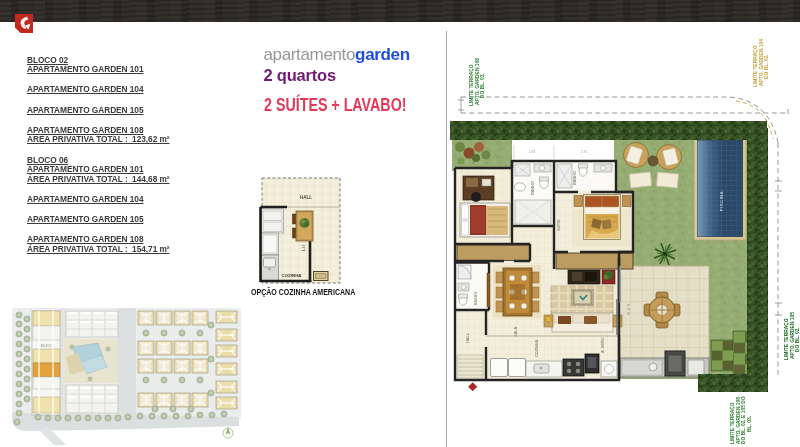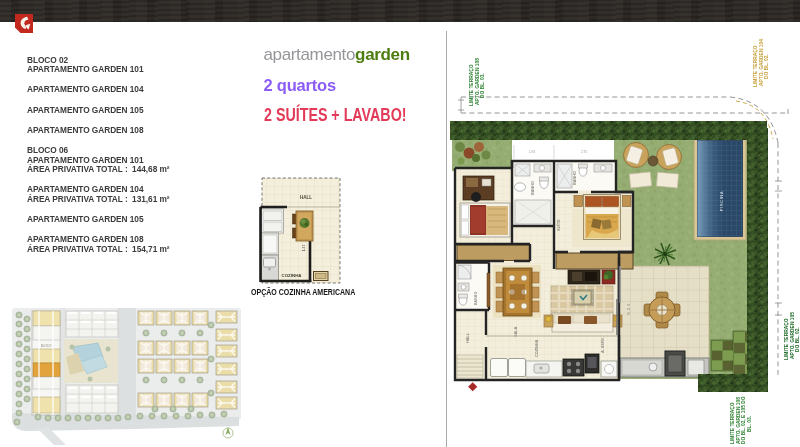--- a/index.html
+++ b/index.html
@@ -1,26 +1,26 @@
 <!DOCTYPE html>
 <html><head>
 <meta charset="utf-8">
 <style>
 html,body{margin:0;padding:0;}
 body{width:800px;height:447px;background:#fff;font-family:"Liberation Sans",sans-serif;overflow:hidden;position:relative;}
 .abs{position:absolute;}
 #hdr{left:0;top:0;width:800px;height:22px;background:#2f2c29;
  background-image:repeating-linear-gradient(90deg,rgba(62,56,50,.22) 0 11px,rgba(22,19,17,.22) 11px 19px,rgba(48,44,40,.18) 19px 34px),repeating-linear-gradient(178deg,rgba(0,0,0,.18) 0 2px,rgba(82,74,66,.10) 2px 5px);}
 #list{left:27px;top:55.5px;width:240px;color:#3b3b3b;font-weight:bold;font-size:8.3px;letter-spacing:-0.05px;}
-#list div{height:9.75px;line-height:9.75px;white-space:nowrap;}
+#list div{height:9.75px;line-height:9.75px;white-space:nowrap;text-decoration:underline;}
 #list div.g{height:10.4px;}
 #title{left:263.5px;top:46px;}
 #t1{font-size:17px;color:#949699;letter-spacing:-0.35px;line-height:17px;}
-#t1 b{color:#4d7c0f;text-align:center;}
-#t2{font-size:16.5px;font-weight:bold;color:#8b5cf6;letter-spacing:-0.2px;line-height:17px;margin-top:14px;}
+#t1 b{color:#1d4ed8;text-align:center;}
+#t2{font-size:16.5px;font-weight:bold;color:#701a75;letter-spacing:-0.2px;line-height:17px;margin-top:4px;}
 #t3{font-size:17.5px;font-weight:bold;color:#e23a58;margin-top:12px;transform:scale(0.815,1);transform-origin:0 0;white-space:nowrap;line-height:18px;}
 #opc{left:250.5px;top:287px;width:140px;font-size:8.4px;font-weight:bold;color:#141414;white-space:nowrap;transform:scale(0.84,1);transform-origin:0 0;}
 </style>
 </head>
 <body>
 <div id="hdr" class="abs"></div>
 <svg class="abs" style="left:15px;top:14px" width="18" height="19" viewBox="0 0 18 19">
  <path d="M0 0 H18 V19 H5.5 L0 13.5 Z" fill="#c1281e"></path>
  <path d="M12.2 2.8 C8.0 3.6 5.5 6.0 5.6 9.3 C5.7 12.3 7.8 14.4 10.4 15.1 L13.0 11.5 C10.7 11.3 9.5 10.3 9.5 8.7 C9.5 7.1 10.8 6.1 13.3 5.8 Z" fill="#f6f2ea"></path>
  <path d="M9.2 9.3 L14.8 7.8 L12.2 16.2 Z" fill="#c1281e"></path>
@@ -28,27 +28,27 @@
 </svg>
 <div id="list" class="abs">
 <div>BLOCO 02</div>
 <div>APARTAMENTO GARDEN 101</div>
 <div class="g"></div>
 <div>APARTAMENTO GARDEN 104</div>
 <div class="g"></div>
 <div>APARTAMENTO GARDEN 105</div>
 <div class="g"></div>
 <div>APARTAMENTO GARDEN 108</div>
+<div>ÁREA PRIVATIVA TOTAL :&nbsp;&nbsp;123,62 m²</div>
 <div class="g"></div>
 <div>BLOCO 06</div>
 <div>APARTAMENTO GARDEN 101</div>
 <div>ÁREA PRIVATIVA TOTAL :&nbsp;&nbsp;144,68 m²</div>
 <div class="g"></div>
 <div>APARTAMENTO GARDEN 104</div>
-<div>ÁREA PRIVATIVA TOTAL :&nbsp;&nbsp;131,61 m²</div>
 <div class="g"></div>
 <div>APARTAMENTO GARDEN 105</div>
 <div class="g"></div>
 <div>APARTAMENTO GARDEN 108</div>
 <div>ÁREA PRIVATIVA TOTAL :&nbsp;&nbsp;154,71 m²</div>
 </div>
 <div id="title" class="abs">
  <div id="t1">apartamento<b>garden</b></div>
  <div id="t2">2 quartos</div>
  <div id="t3">2 SUÍTES + LAVABO!</div>

